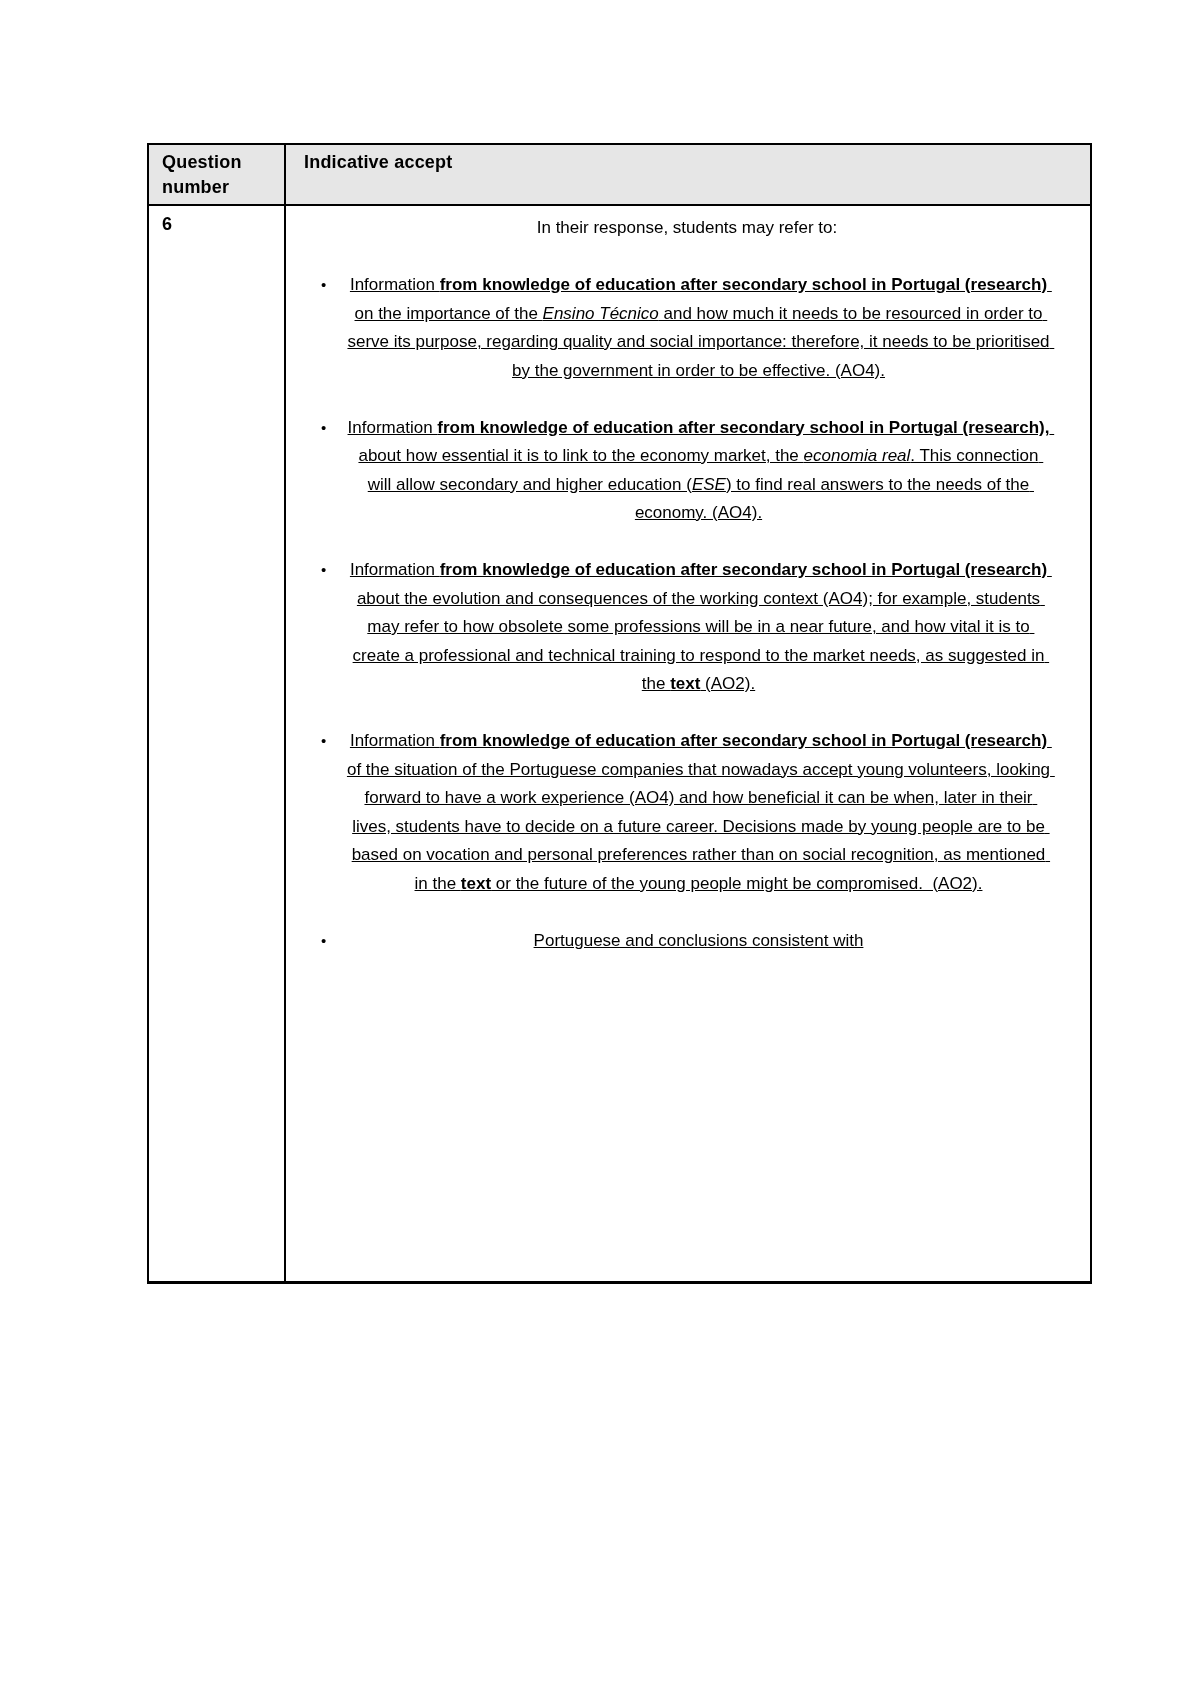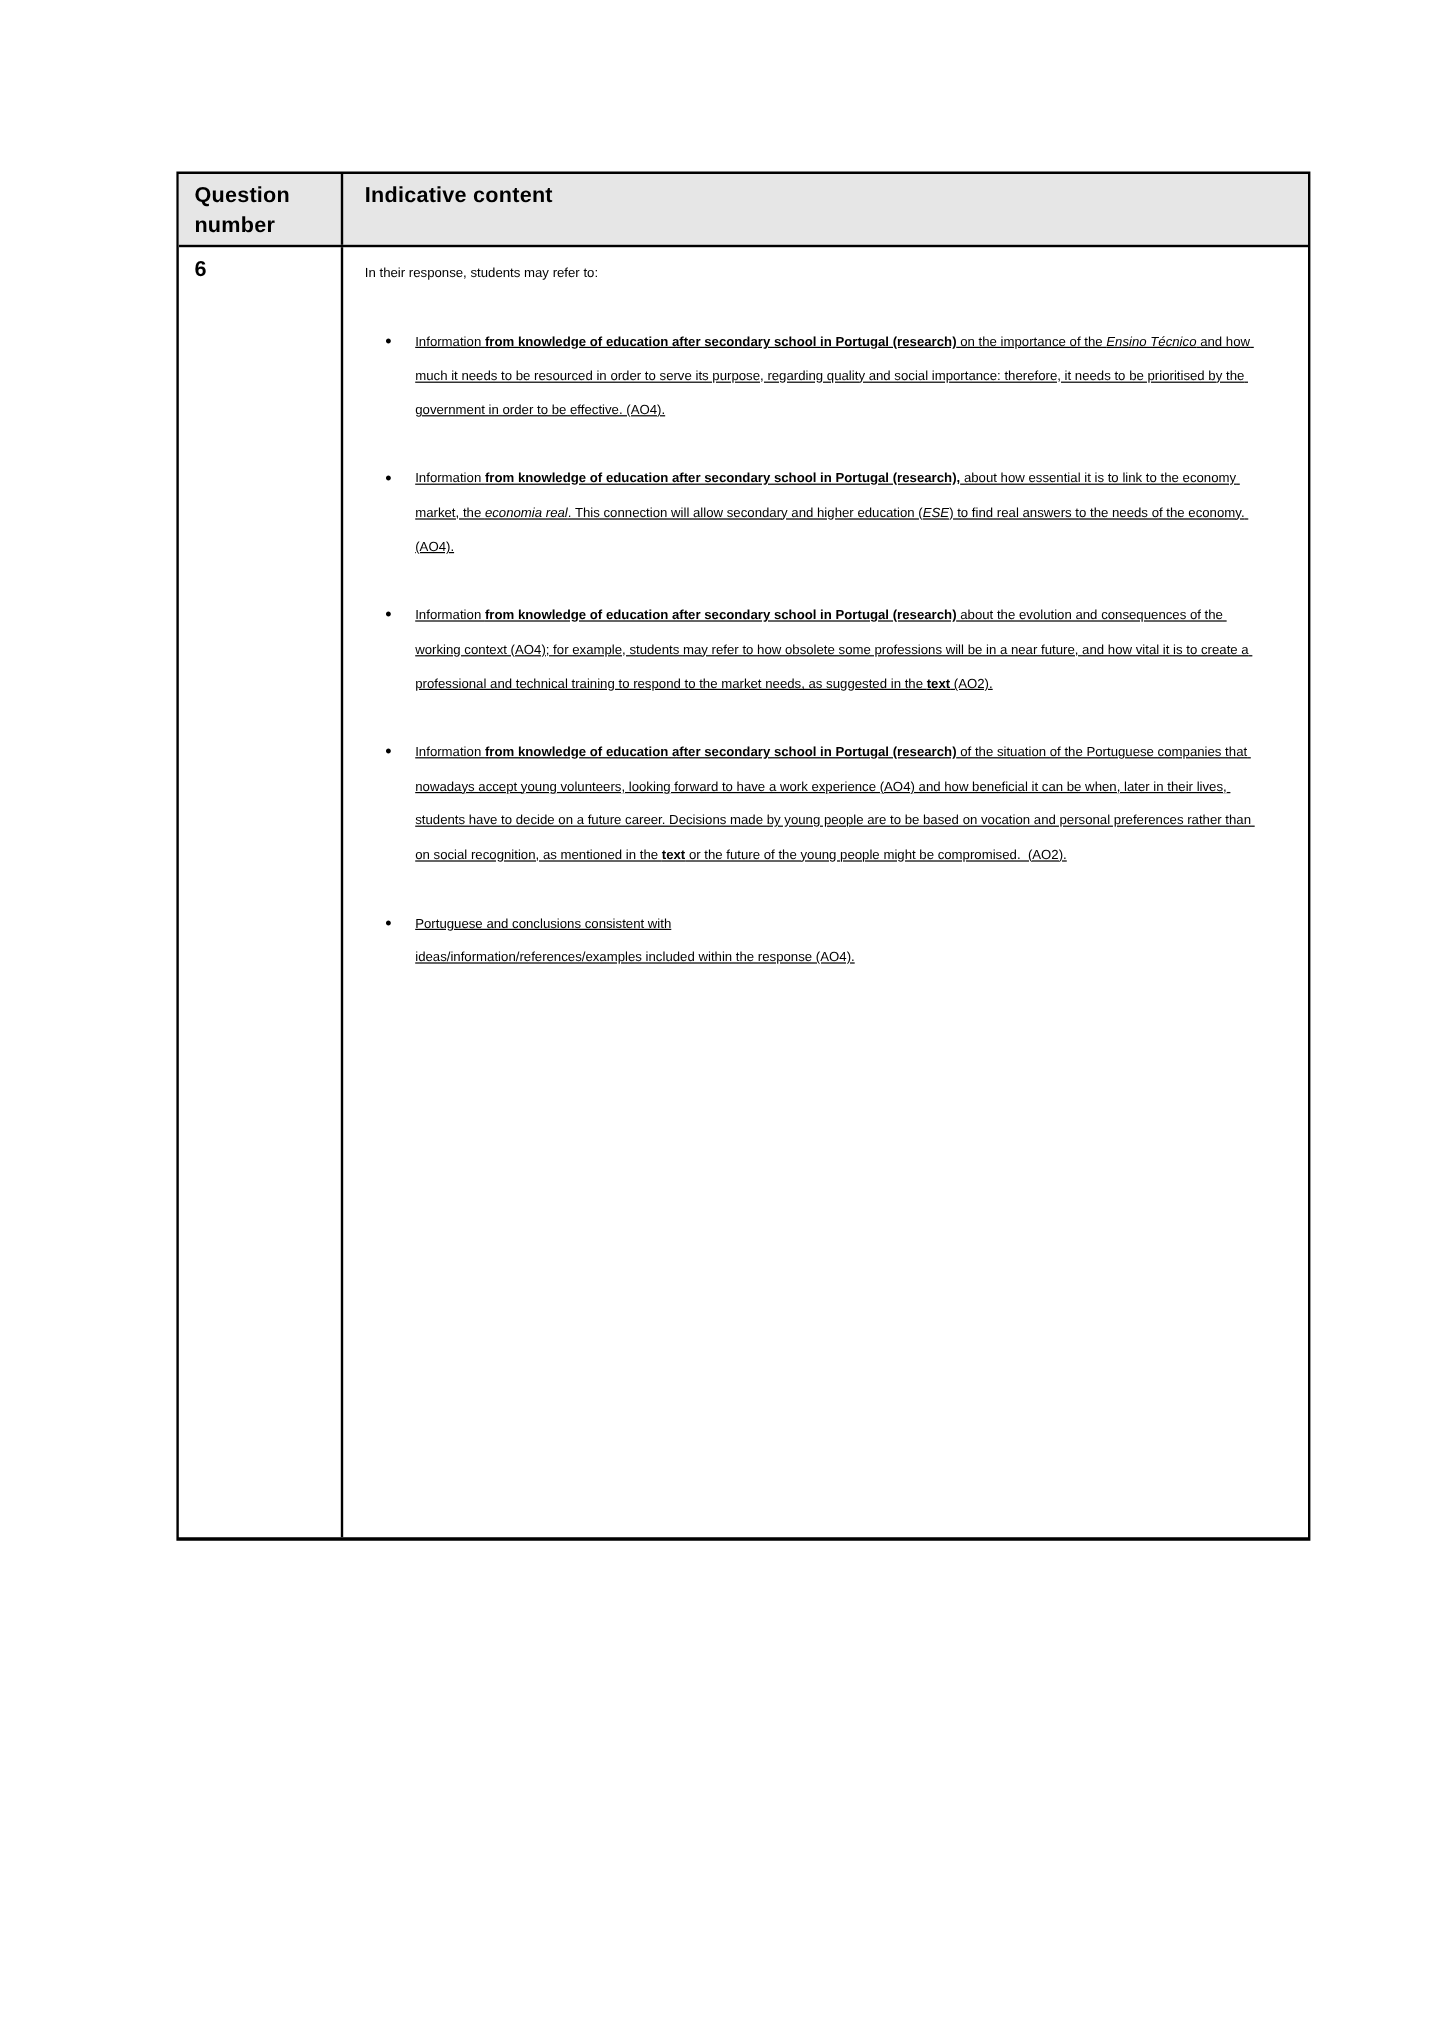--- a/index.html
+++ b/index.html
@@ -52,23 +52,24 @@
   .th.col-c { padding-left: 18px; }
   .body-row {
     min-height: 1075px;
   }
   .td-q {
     font-weight: bold;
     font-size: 18px;
     padding: 8px 8px 0 13px;
   }
   .td-c {
-    font-size: 11px;
+    font-size: 17px;
     line-height: 28.5px;
     padding: 8px 20px 0 18px;
+    text-align: center;
   }
   .intro {
     margin: 0;
   }
   ul.bullets {
     list-style: none;
     margin: 28.5px 0 0 0;
     padding: 0;
     width: 747px;
     max-width: 747px;
@@ -91,28 +92,28 @@
   }
   .b { font-weight: bold; }
   .i { font-style: italic; }
 </style>
 </head>
 <body style="background: rgb(255, 255, 255);">
 
 <div class="doc-table">
   <div class="t-row header-row" style="background: rgb(230, 230, 230);">
     <div class="cell col-q th">Question number</div>
-    <div class="cell col-c th">Indicative content</div>
+    <div class="cell col-c th">Indicative accept</div>
   </div>
   <div class="t-row body-row">
     <div class="cell col-q td-q">6</div>
     <div class="cell col-c td-c">
       <p class="intro">In their response, students may refer to:</p>
       <ul class="bullets">
           <li><span>Information </span><span class="b">from knowledge of education after secondary school in Portugal (research)</span><span> on the importance of the </span><span class="i">Ensino Técnico</span><span> and how much it needs to be resourced in order to serve its purpose, regarding quality and social importance: therefore, it needs to be prioritised by the government in order to be effective. (AO4).</span></li>
           <li><span>Information </span><span class="b">from knowledge of education after secondary school in Portugal (research),</span><span> about how essential it is to link to the economy market, the </span><span class="i">economia real</span><span>. This connection will allow secondary and higher education (</span><span class="i">ESE</span><span>) to find real answers to the needs of the economy. (AO4).</span></li>
           <li><span>Information </span><span class="b">from knowledge of education after secondary school in Portugal (research)</span><span> about the evolution and consequences of the working context (AO4); for example, students may refer to how obsolete some professions will be in a near future, and how vital it is to create a professional and technical training to respond to the market needs, as suggested in the </span><span class="b">text</span><span> (AO2).</span></li>
           <li><span>Information </span><span class="b">from knowledge of education after secondary school in Portugal (research)</span><span> of the situation of the Portuguese companies that nowadays accept young volunteers, looking forward to have a work experience (AO4) and how beneficial it can be when, later in their lives, students have to decide on a future career. Decisions made by young people are to be based on vocation and personal preferences rather than on social recognition, as mentioned in the </span><span class="b">text</span><span> or the future of the young people might be compromised.  (AO2).</span></li>
-          <li><span>Portuguese and conclusions consistent with</span><br><span>ideas/information/references/examples included within the response (AO4).</span></li>
+          <li><span>Portuguese and conclusions consistent with</span><br></li>
         </ul>
     </div>
   </div>
 </div>
 
 </body></html>

